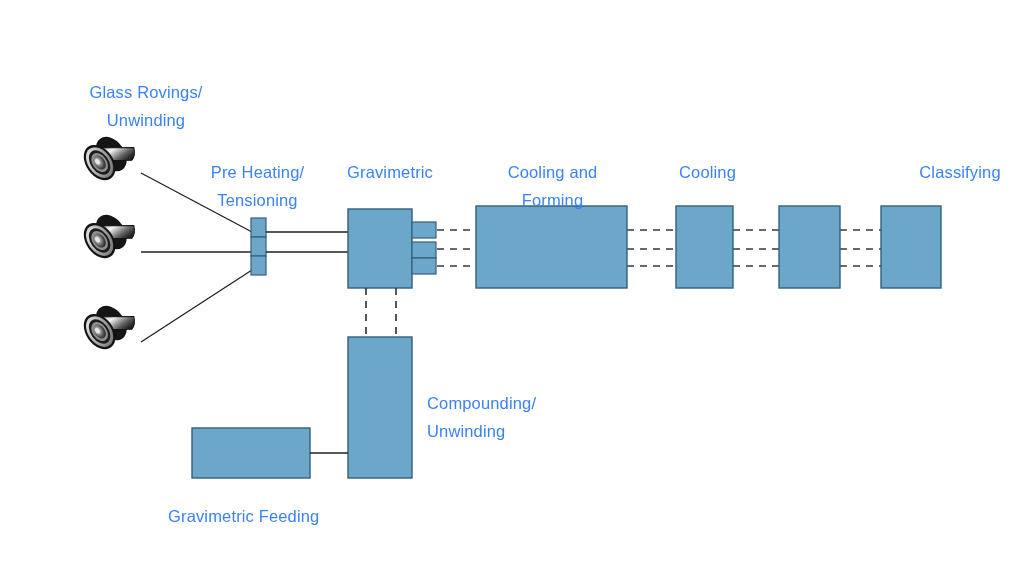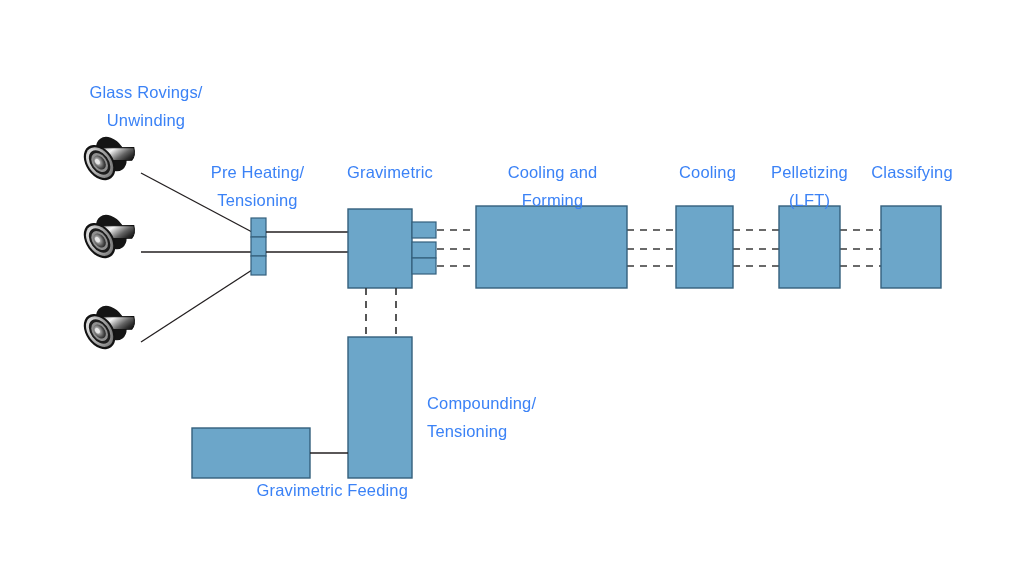--- a/index.html
+++ b/index.html
@@ -161,23 +161,21 @@
   <div class="lbl center" style="left:185px; top:158px; width:145px;">Pre Heating/
 Tensioning</div>
 
   <div class="lbl center" style="left:320px; top:158px; width:140px;">Gravimetric</div>
 
   <div class="lbl center" style="left:470px; top:158px; width:165px;text-align:center;">Cooling and
 Forming</div>
 
   <div class="lbl center" style="left:655px; top:158px; width:105px;">Cooling</div>
 
-  <div class="lbl center" style="left:752px; top:158px; width:115px;">Pelletizing
-(LFT)</div>
 
-  <div class="lbl center" style="left:857px; top:158px; width:110px;">Classifying</div>
+  <div class="lbl center" style="left:905px; top:158px; width:110px;">Classifying</div>
 
   <div class="lbl left" style="left:427px; top:389px; width:180px;">Compounding/
-Tensioning</div>
+Unwinding</div>
 
-  <div class="lbl left" style="left:168px; top:476px; width:240px;text-align:right;">Gravimetric Feeding</div>
+  <div class="lbl left" style="left:168px; top:502px; width:240px;">Gravimetric Feeding</div>
 
 </div>
 
 </body></html>

